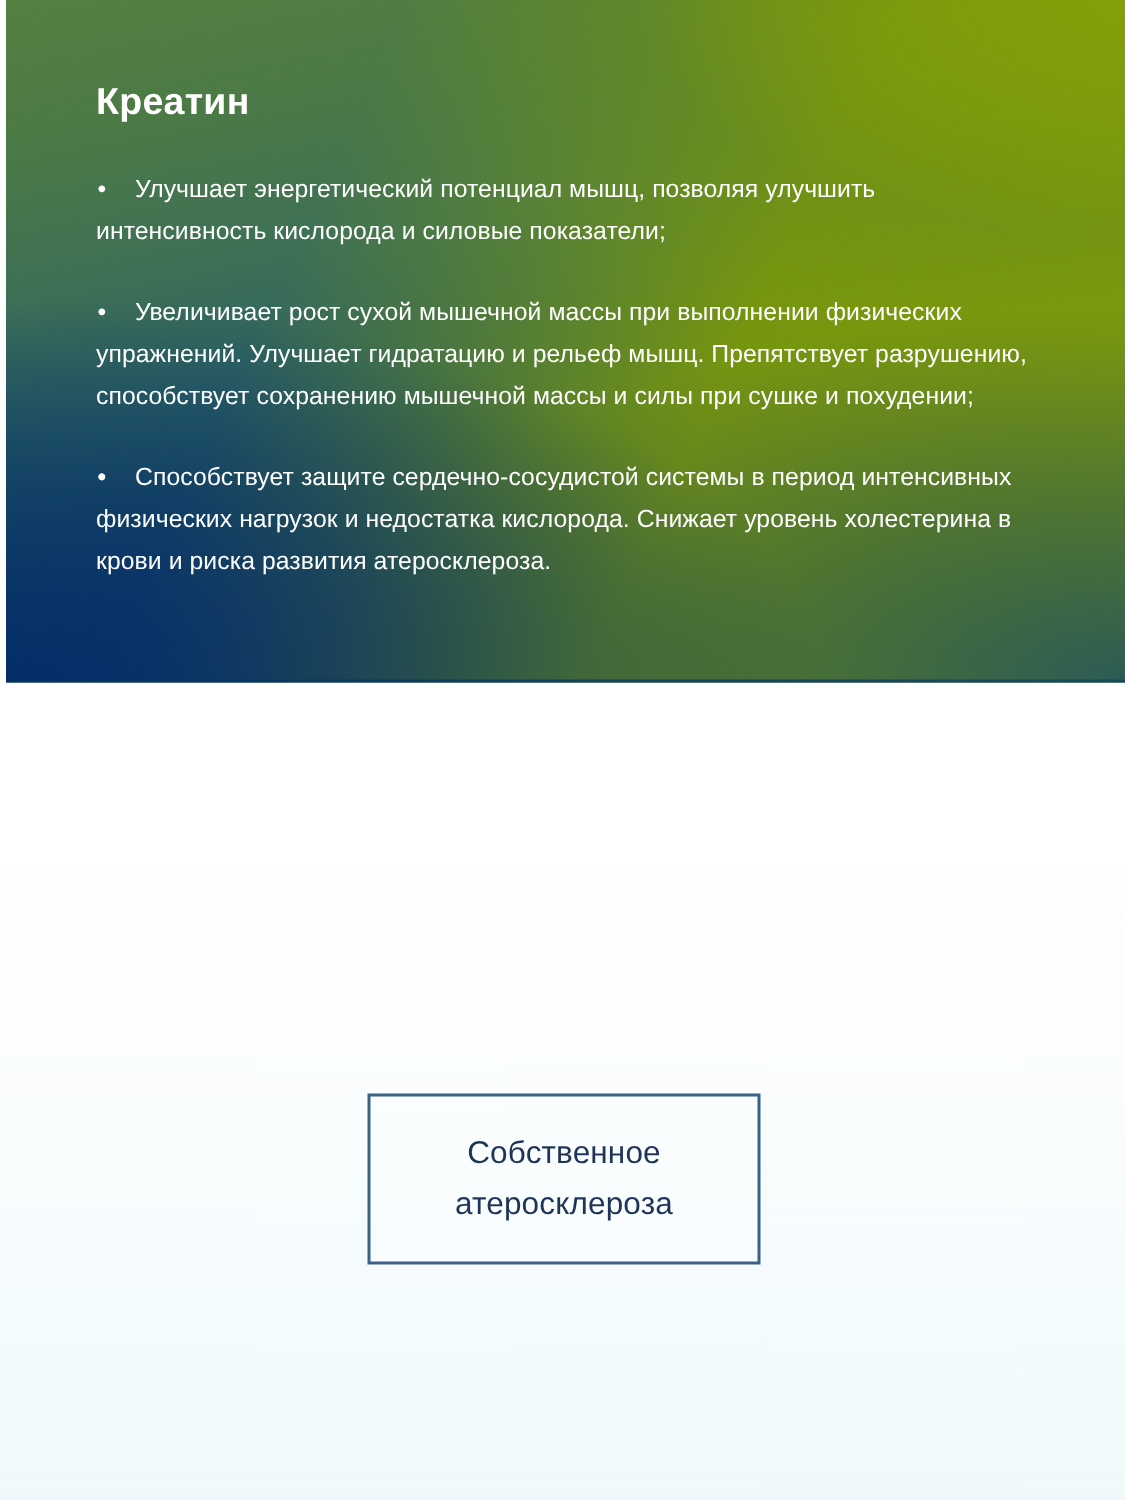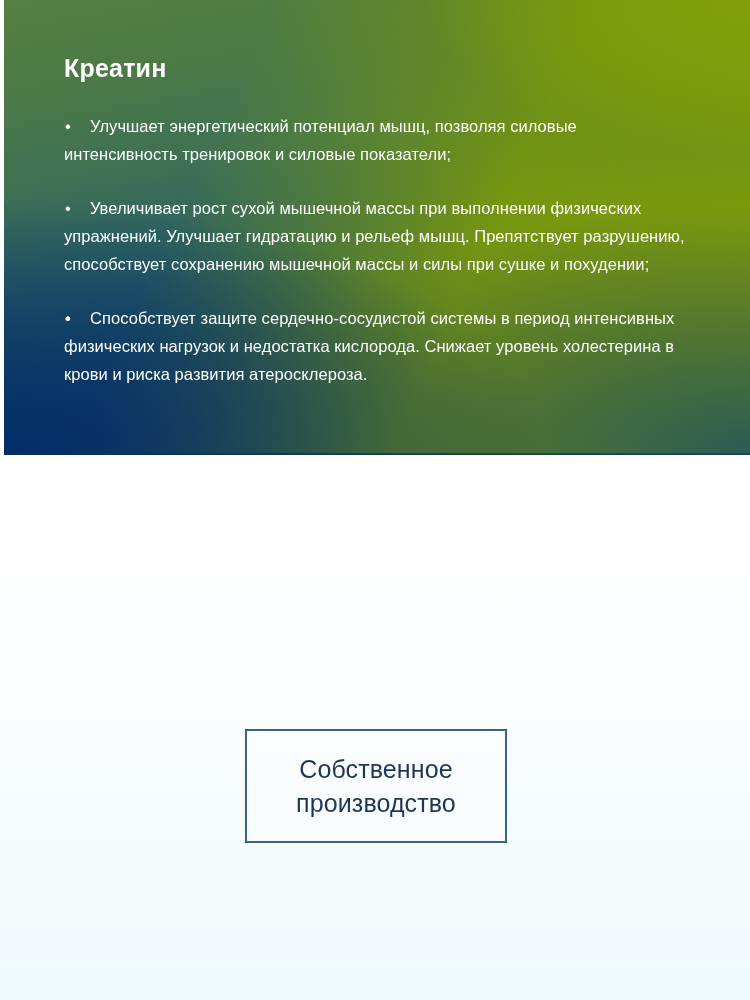--- a/index.html
+++ b/index.html
@@ -152,21 +152,21 @@
     border: 2px solid #3a6288;
     background: rgba(252, 254, 255, 0.55);
     display: flex;
     align-items: center;
     justify-content: center;
   }
   .badge-text {
     margin: 0;
     text-align: center;
     color: #1f3558;
-    font-size: 25px;
+    font-size: 21px;
     line-height: 34px;
     font-weight: normal;
     letter-spacing: 0.1px;
   }
 </style>
 </head>
 <body>
 
 <div class="slide">
 
@@ -175,21 +175,21 @@
     <div class="hero-gradient-2"></div>
     <div class="hero-bottom-line"></div>
 
     <div class="hero-content">
       <h1 class="title">Креатин</h1>
 
       <div class="bullets">
 
         <p class="bullet">
           <span class="dot">•</span>
-          <span>Улучшает энергетический потенциал мышц, позволяя силовые интенсивность тренировок и силовые показатели;</span>
+          <span>Улучшает энергетический потенциал мышц, позволяя улучшить интенсивность кислорода и силовые показатели;</span>
         </p>
 
         <p class="bullet">
           <span class="dot">•</span>
           <span>Увеличивает рост сухой мышечной массы при выполнении физических упражнений. Улучшает гидратацию и рельеф мышц. Препятствует разрушению, способствует сохранению мышечной массы и силы при сушке и похудении;</span>
         </p>
 
         <p class="bullet">
           <span class="dot">•</span>
         </p>
@@ -201,17 +201,17 @@
 
       </div>
     </div>
   </section>
 
   <section class="lower"></section>
 
   <div class="badge-box">
     <p class="badge-text">
       <span>Собственное</span><br>
-      <span>производство</span>
+      <span>атеросклероза</span>
     </p>
   </div>
 
 </div>
 
 </body></html>

